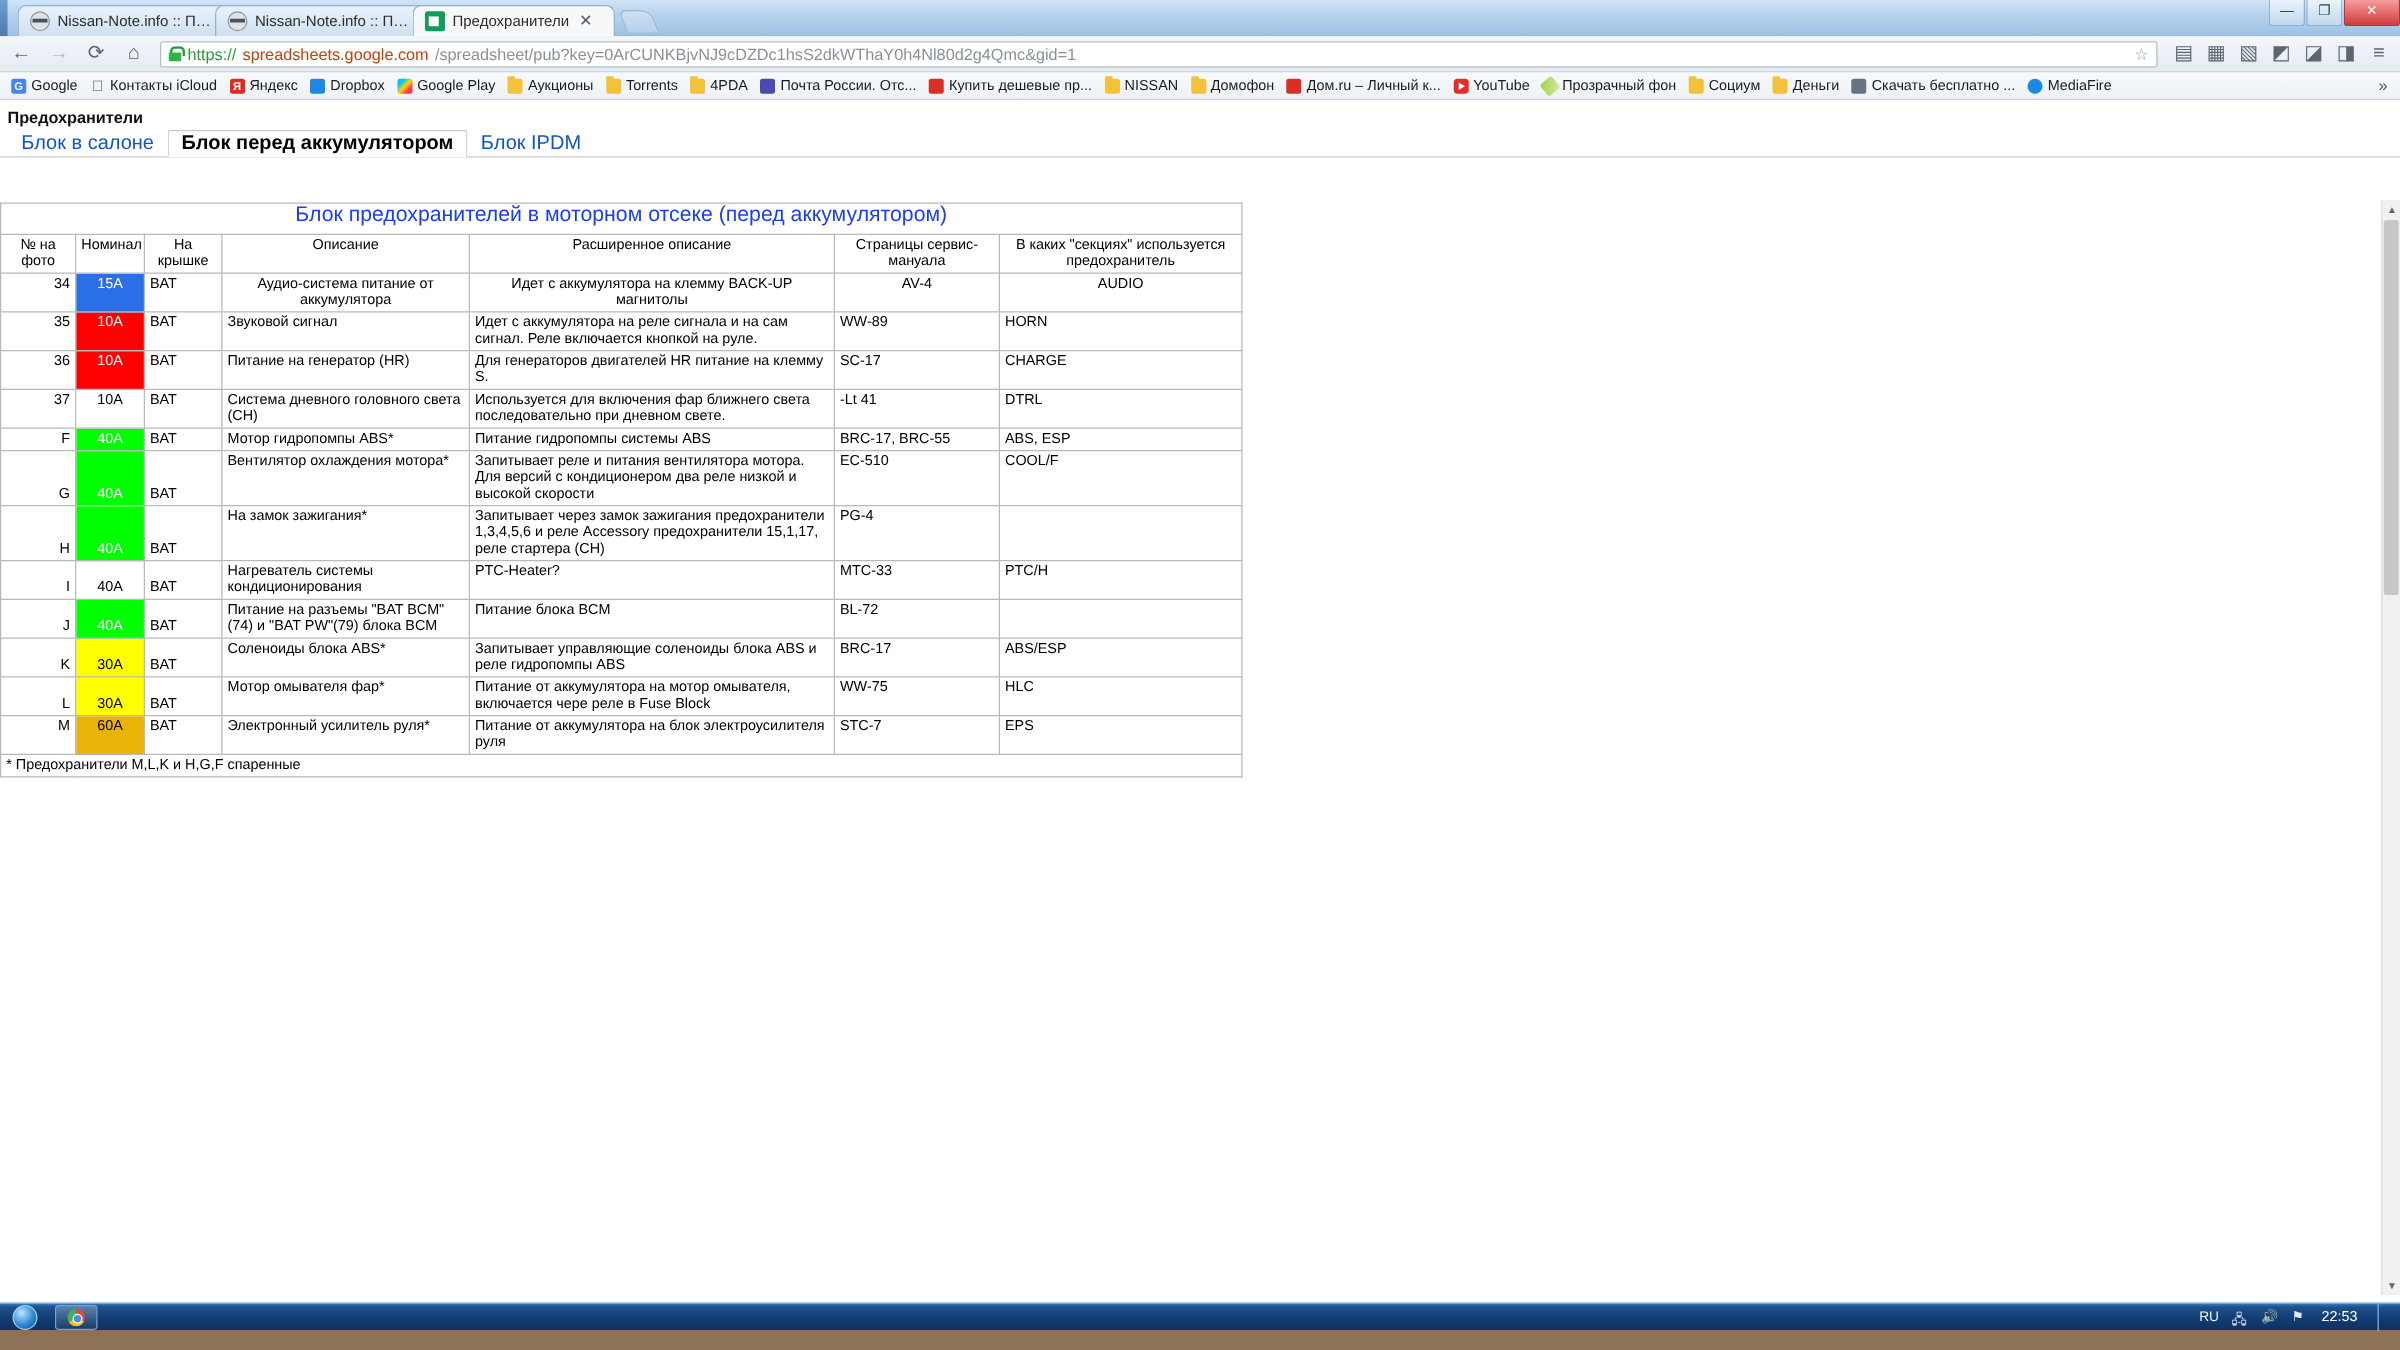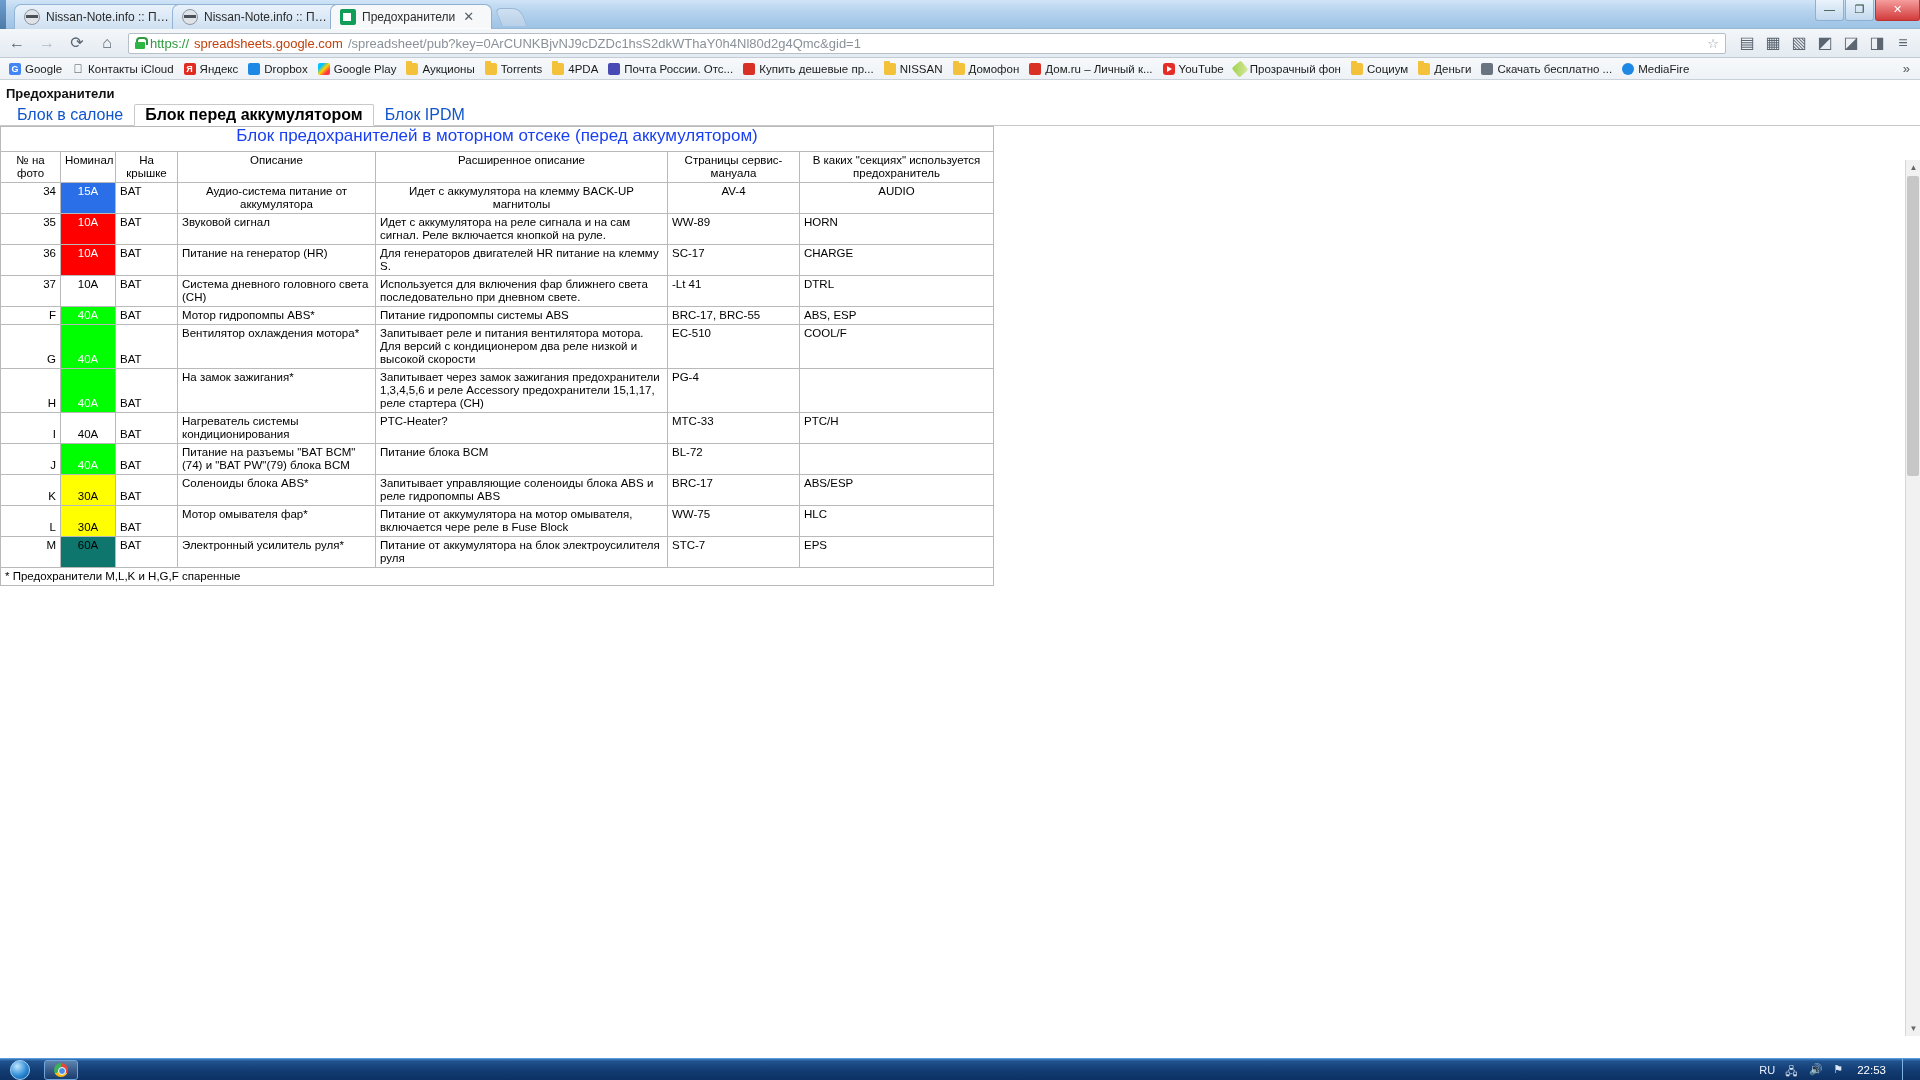--- a/index.html
+++ b/index.html
@@ -177,21 +177,21 @@
     border: 1px solid transparent; border-bottom: none; cursor: default;
     line-height: 14px;
   }
   .sheet-tab.active {
     color: #000; font-weight: bold; background: #fff;
     border: 1px solid #c9c9c9; border-bottom: 1px solid #fff;
     margin-bottom: -1px; border-radius: 2px 2px 0 0;
   }
 
   
-  #grid-wrap { padding: 0; }
+  #grid-wrap { padding: 0; margin-top: 36px; }
   table.fuse {
     border-collapse: collapse;
     table-layout: fixed;
     width: 993px;
     font-size: 11.5px;
     color: #000;
   }
   table.fuse td, table.fuse th {
     border: 1px solid #b9b9b9;
     padding: 2px 4px;
@@ -236,21 +236,21 @@
     position:absolute; top:0; left:1px; width:12px; height:300px;
     background: #c7c7c7; border-radius: 2px;
   }
   .arrowbox {
     position:absolute; left:0; width:15px; height:15px; background:#f1f1f1;
     font-size:8px; text-align:center; color:#666; line-height:15px;
   }
 
   
   #taskbar {
-    position: absolute; left: 0; bottom: 0; width: 1920px; height: 22px;
+    position: absolute; left: 0; bottom: 16px; width: 1920px; height: 22px;
     background: linear-gradient(180deg,#3b79bb 0%, #20518c 12%, #123c73 55%, #0d3163 100%);
     display: flex; align-items: center;
     border-top: 1px solid #5a9adf;
   }
   #startorb {
     width: 40px; height: 22px; display:flex; align-items:center; justify-content:center;
   }
   .orb {
     width: 20px; height: 20px; border-radius: 50%;
     background: radial-gradient(circle at 35% 30%, #bfe6ff, #2d8bd6 55%, #0c4a86 100%);
@@ -564,21 +564,21 @@
             <td class="c-val" style="background:#ffff00;color:#000;vertical-align:bottom;">30A</td>
             <td class="c-cap" style="vertical-align:bottom;">BAT</td>
             <td>Мотор омывателя фар*</td>
             <td>Питание от аккумулятора на мотор омывателя, включается чере реле в Fuse Block</td>
             <td>WW-75</td>
             <td>HLC</td>
           </tr>
 
           <tr>
             <td class="c-num">M</td>
-            <td class="c-val" style="background:#0f766e;color:#000;">60A</td>
+            <td class="c-val" style="background:#eab308;color:#000;">60A</td>
             <td class="c-cap">BAT</td>
             <td>Электронный усилитель руля*</td>
             <td>Питание от аккумулятора на блок электроусилителя руля</td>
             <td>STC-7</td>
             <td>EPS</td>
           </tr>
 
           <tr>
             <td class="footnote" colspan="7">* Предохранители M,L,K и H,G,F спаренные</td>
           </tr>

